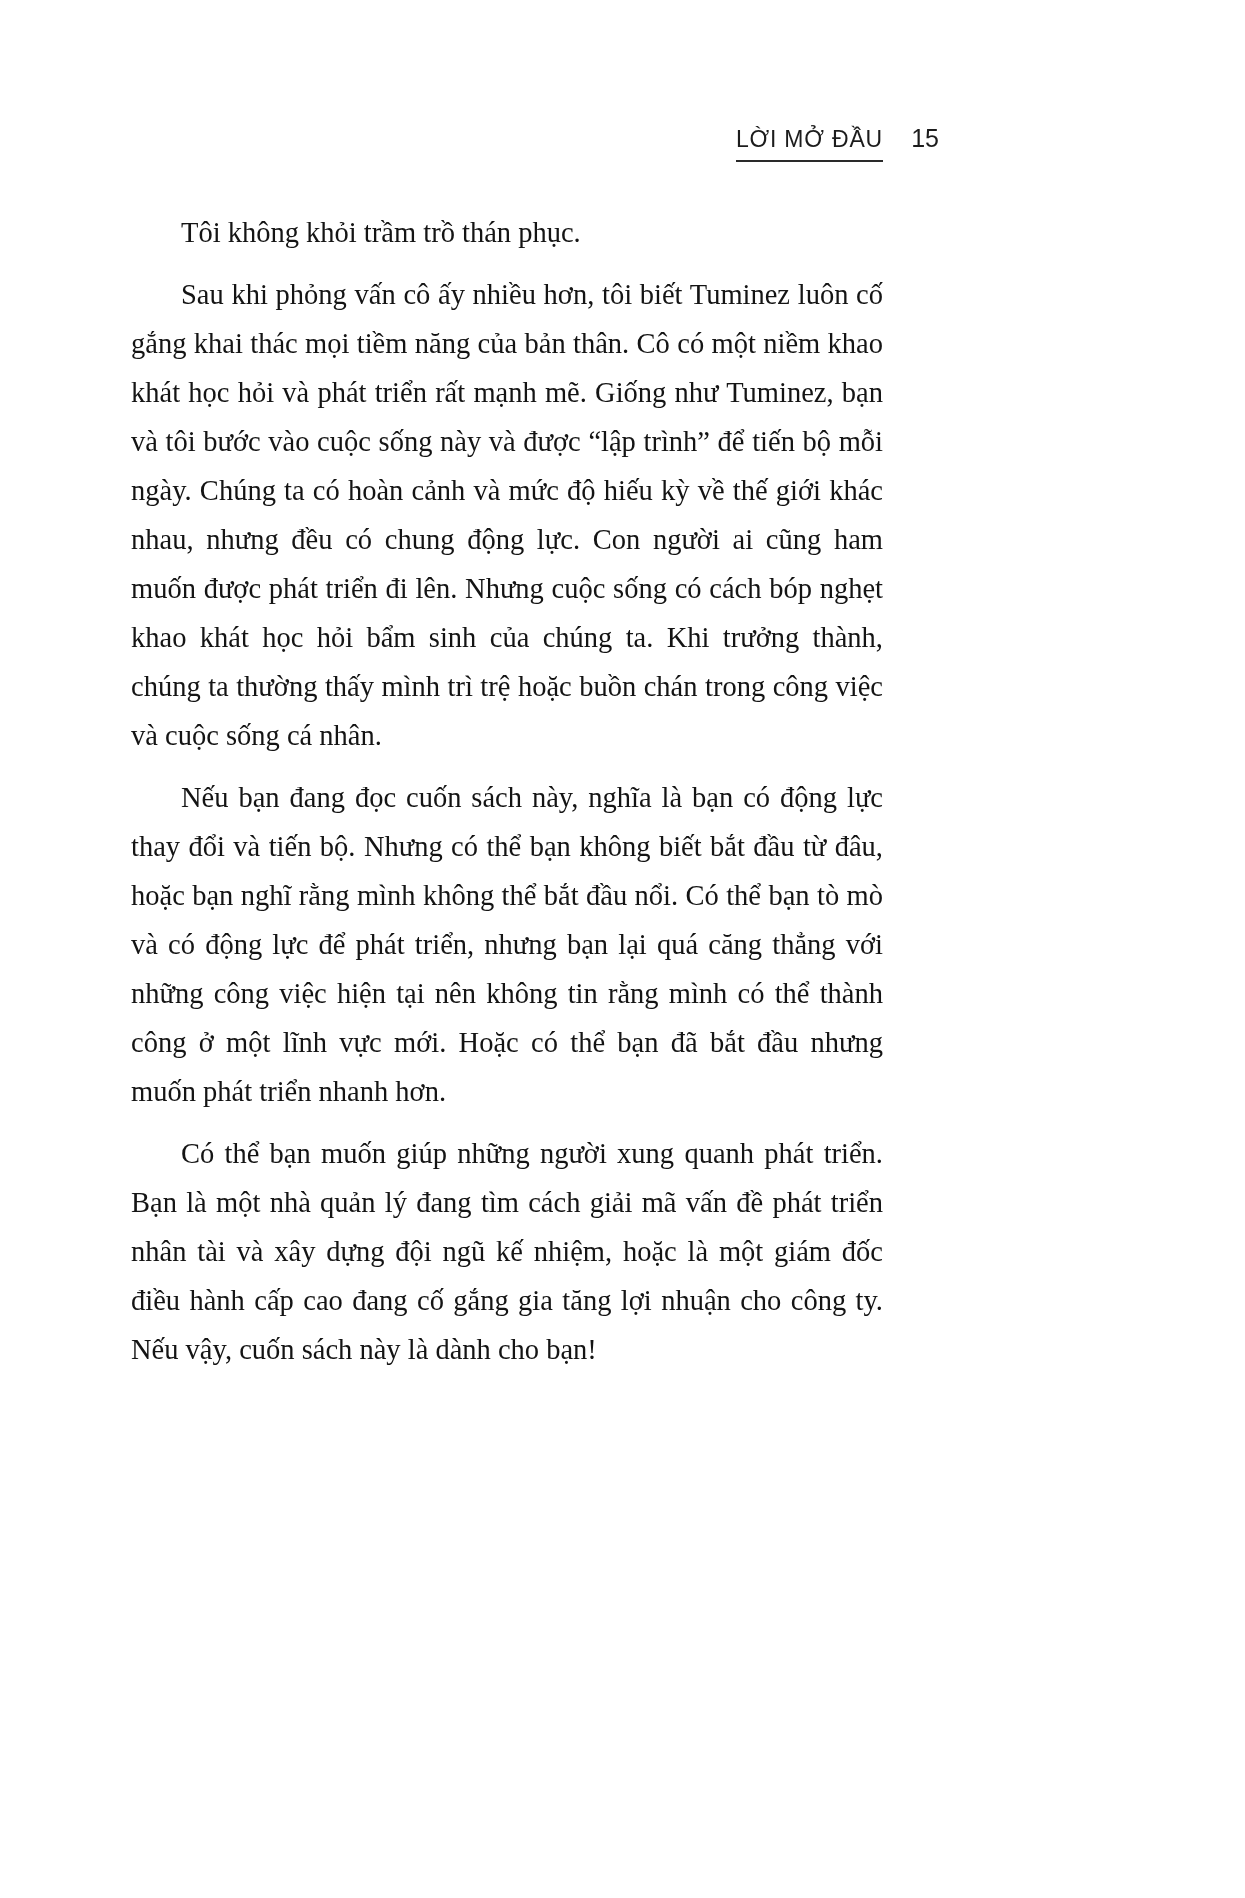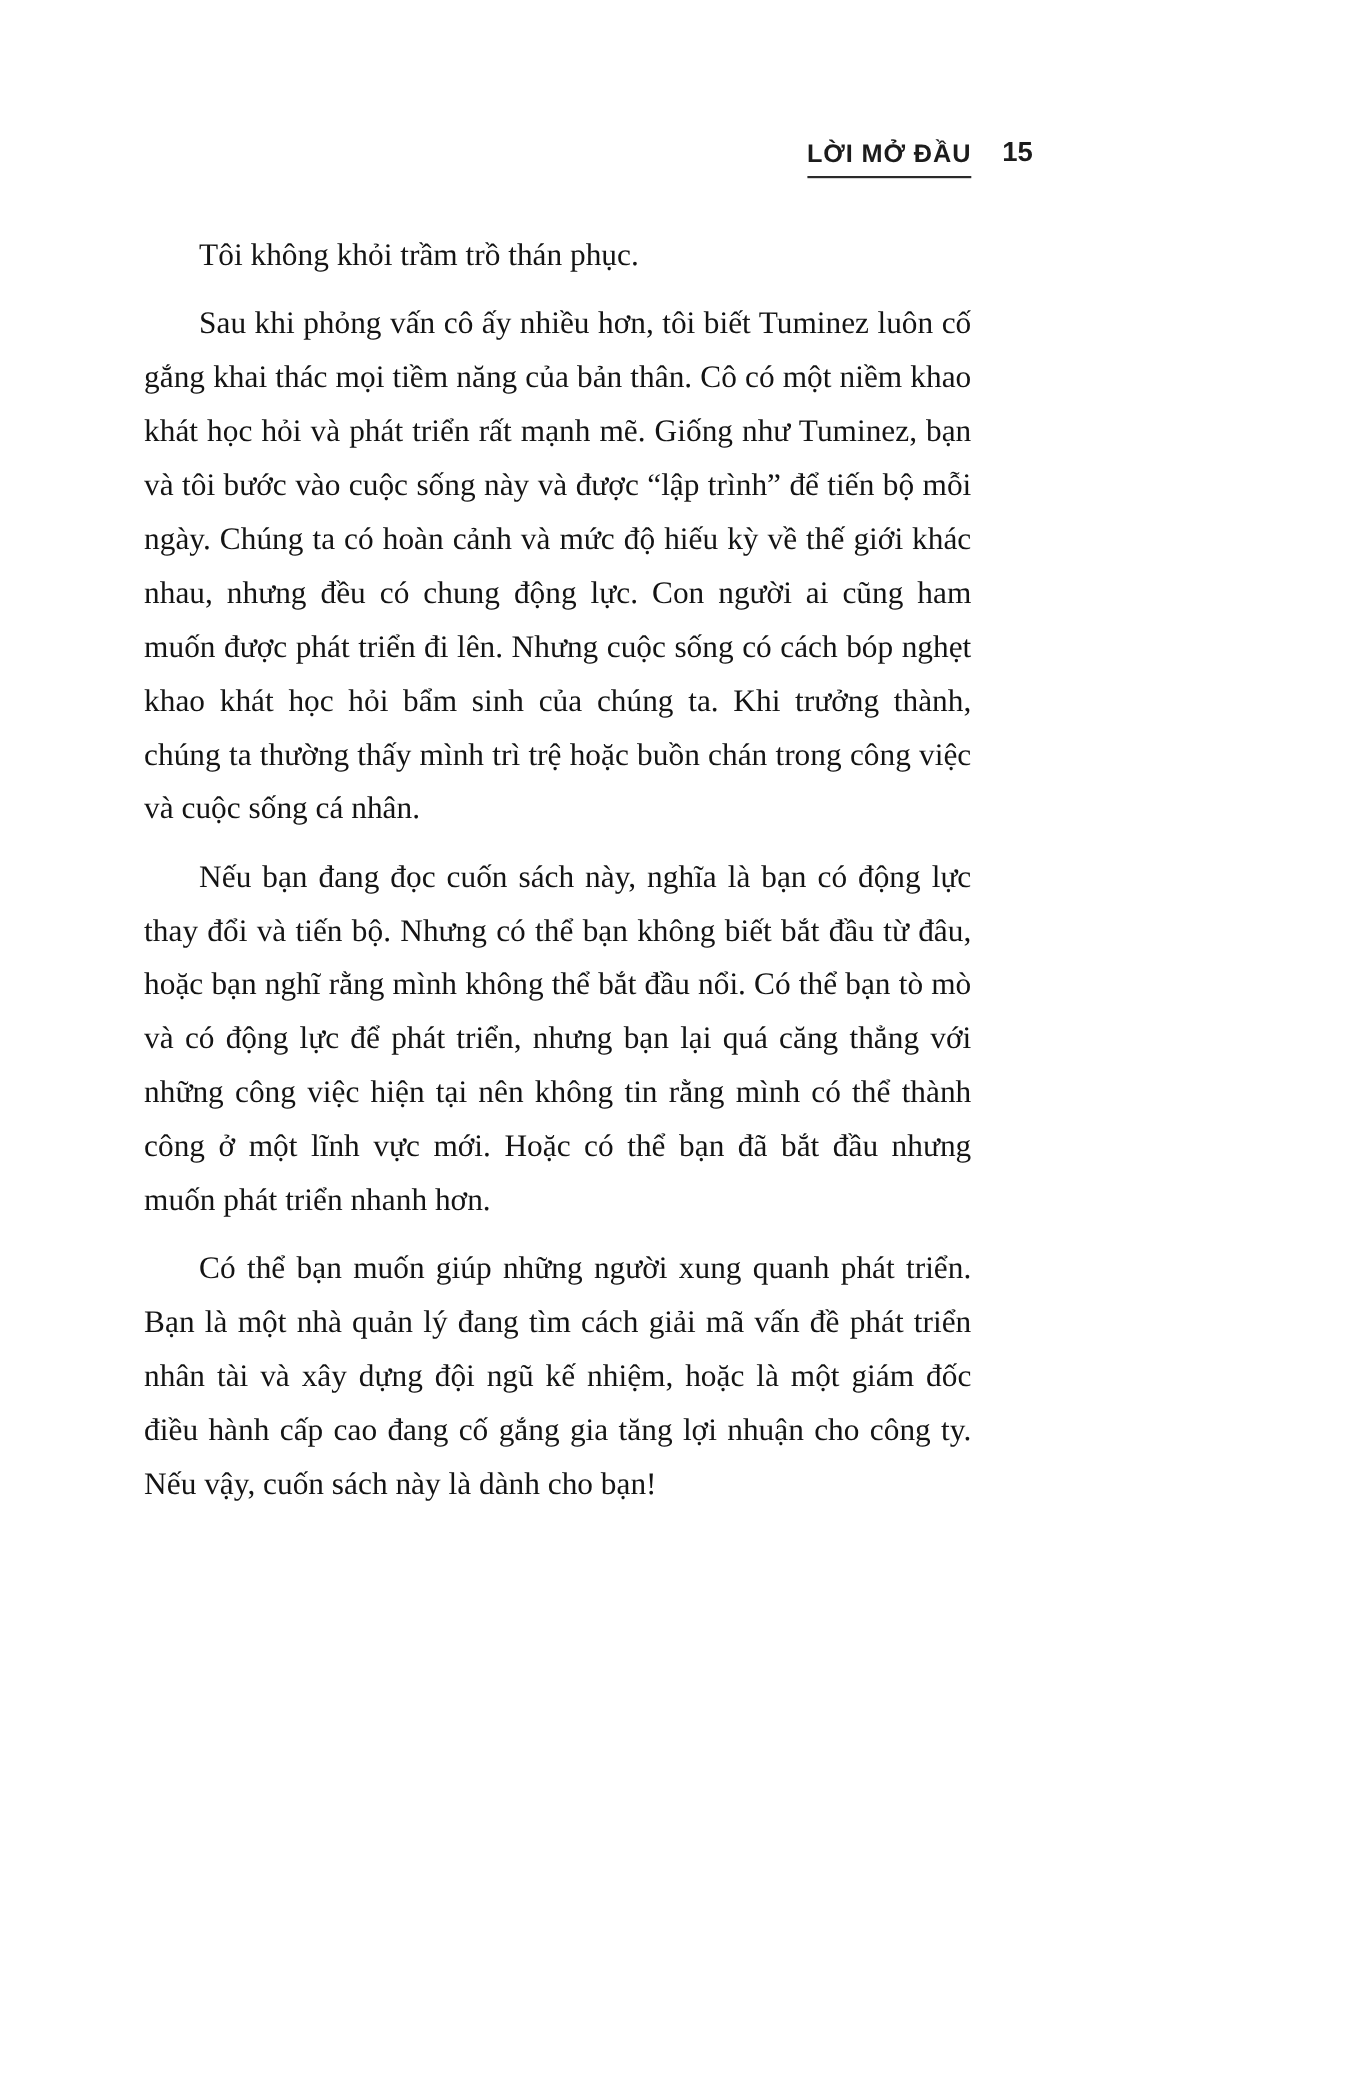--- a/index.html
+++ b/index.html
@@ -27,32 +27,32 @@
   .page-header {
     position: relative;
     display: flex;
     justify-content: flex-end;
     align-items: baseline;
     font-family: "Liberation Sans", sans-serif;
     margin-bottom: 46px;
   }
   .header-title {
     font-size: 23px;
-    font-weight: 700;
+    font-weight: 400;
     letter-spacing: 0.8px;
     color: #1c1c1c;
     padding-bottom: 7px;
     border-bottom: 2px solid #2a2a2a;
   }
   .page-number {
     position: absolute;
     right: -56px;
     top: -2px;
     font-size: 25px;
-    font-weight: 700;
+    font-weight: 400;
     color: #1c1c1c;
     font-family: "Liberation Sans", sans-serif;
     margin-left: 48px;
   }
   .body-text {
     font-size: 28.5px;
     line-height: 49px;
     text-align: justify;
     text-justify: inter-word;
   }

